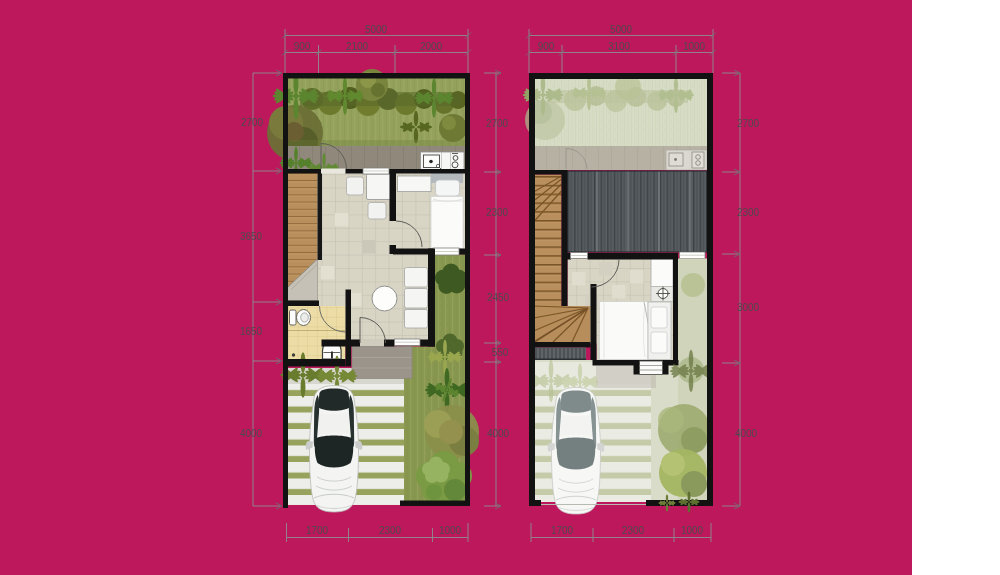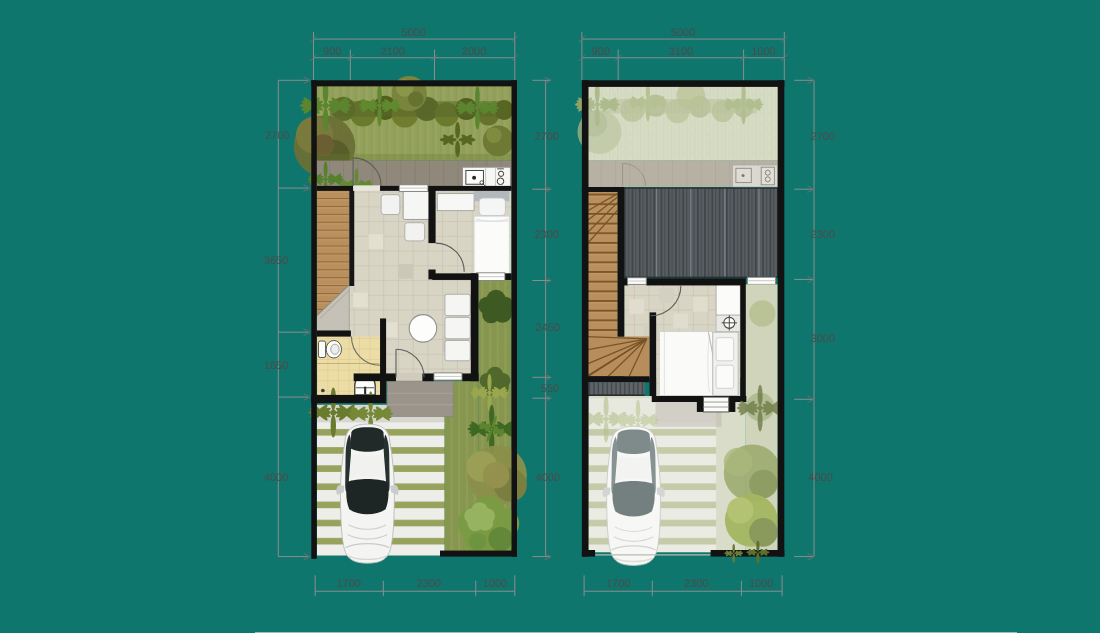--- a/index.html
+++ b/index.html
@@ -1,16 +1,16 @@
 <!DOCTYPE html>
 <html><head>
 <meta charset="utf-8">
 <style>
   html,body{margin:0;padding:0;background:#ffffff;}
-  #page{position:relative;width:1000px;height:575px;background:#0f766e;overflow:hidden;}
+  #page{position:relative;width:912px;height:575px;background:#be185d;overflow:hidden;}
   svg{display:block;}
   text{font-family:"Liberation Sans",sans-serif;fill:#4b4b4b;}
 </style>
 </head>
 <body>
 <div id="page">
 <svg width="1000" height="575" viewBox="0 0 1000 575">
 <defs>
   <pattern id="tileL" width="13.4" height="13.4" patternUnits="userSpaceOnUse">
     <rect width="13.4" height="13.4" fill="#d9d5c5"></rect>

